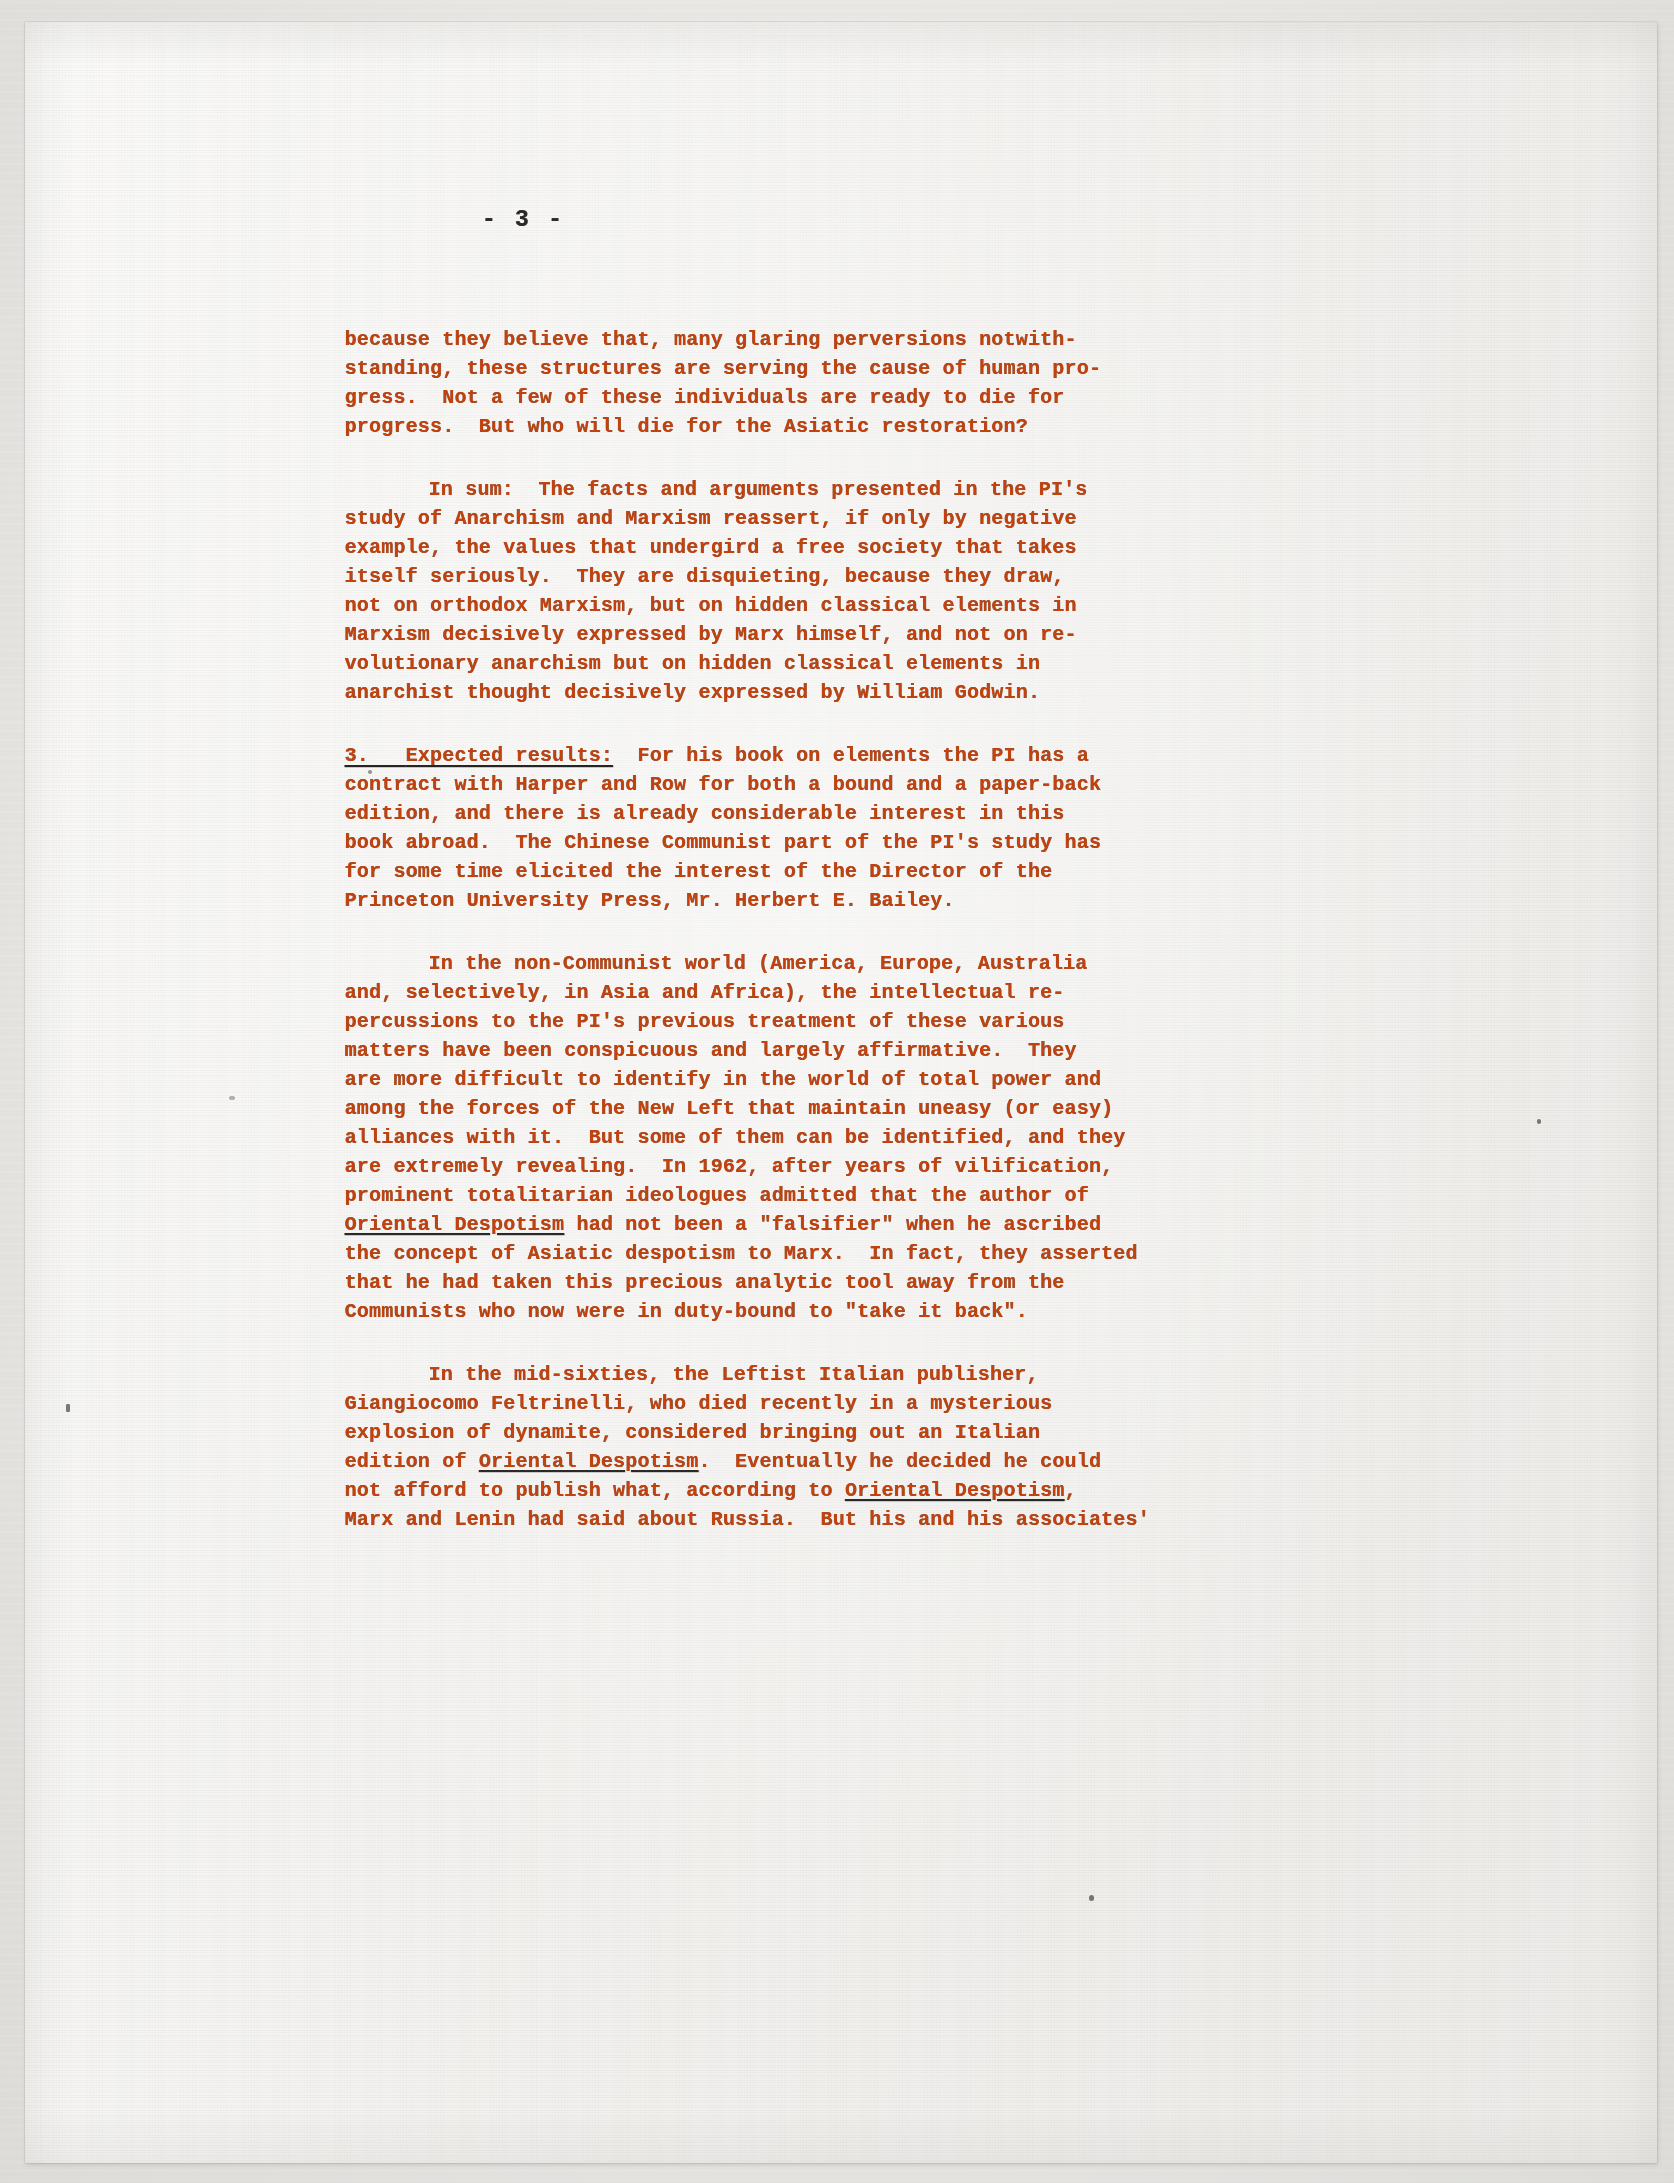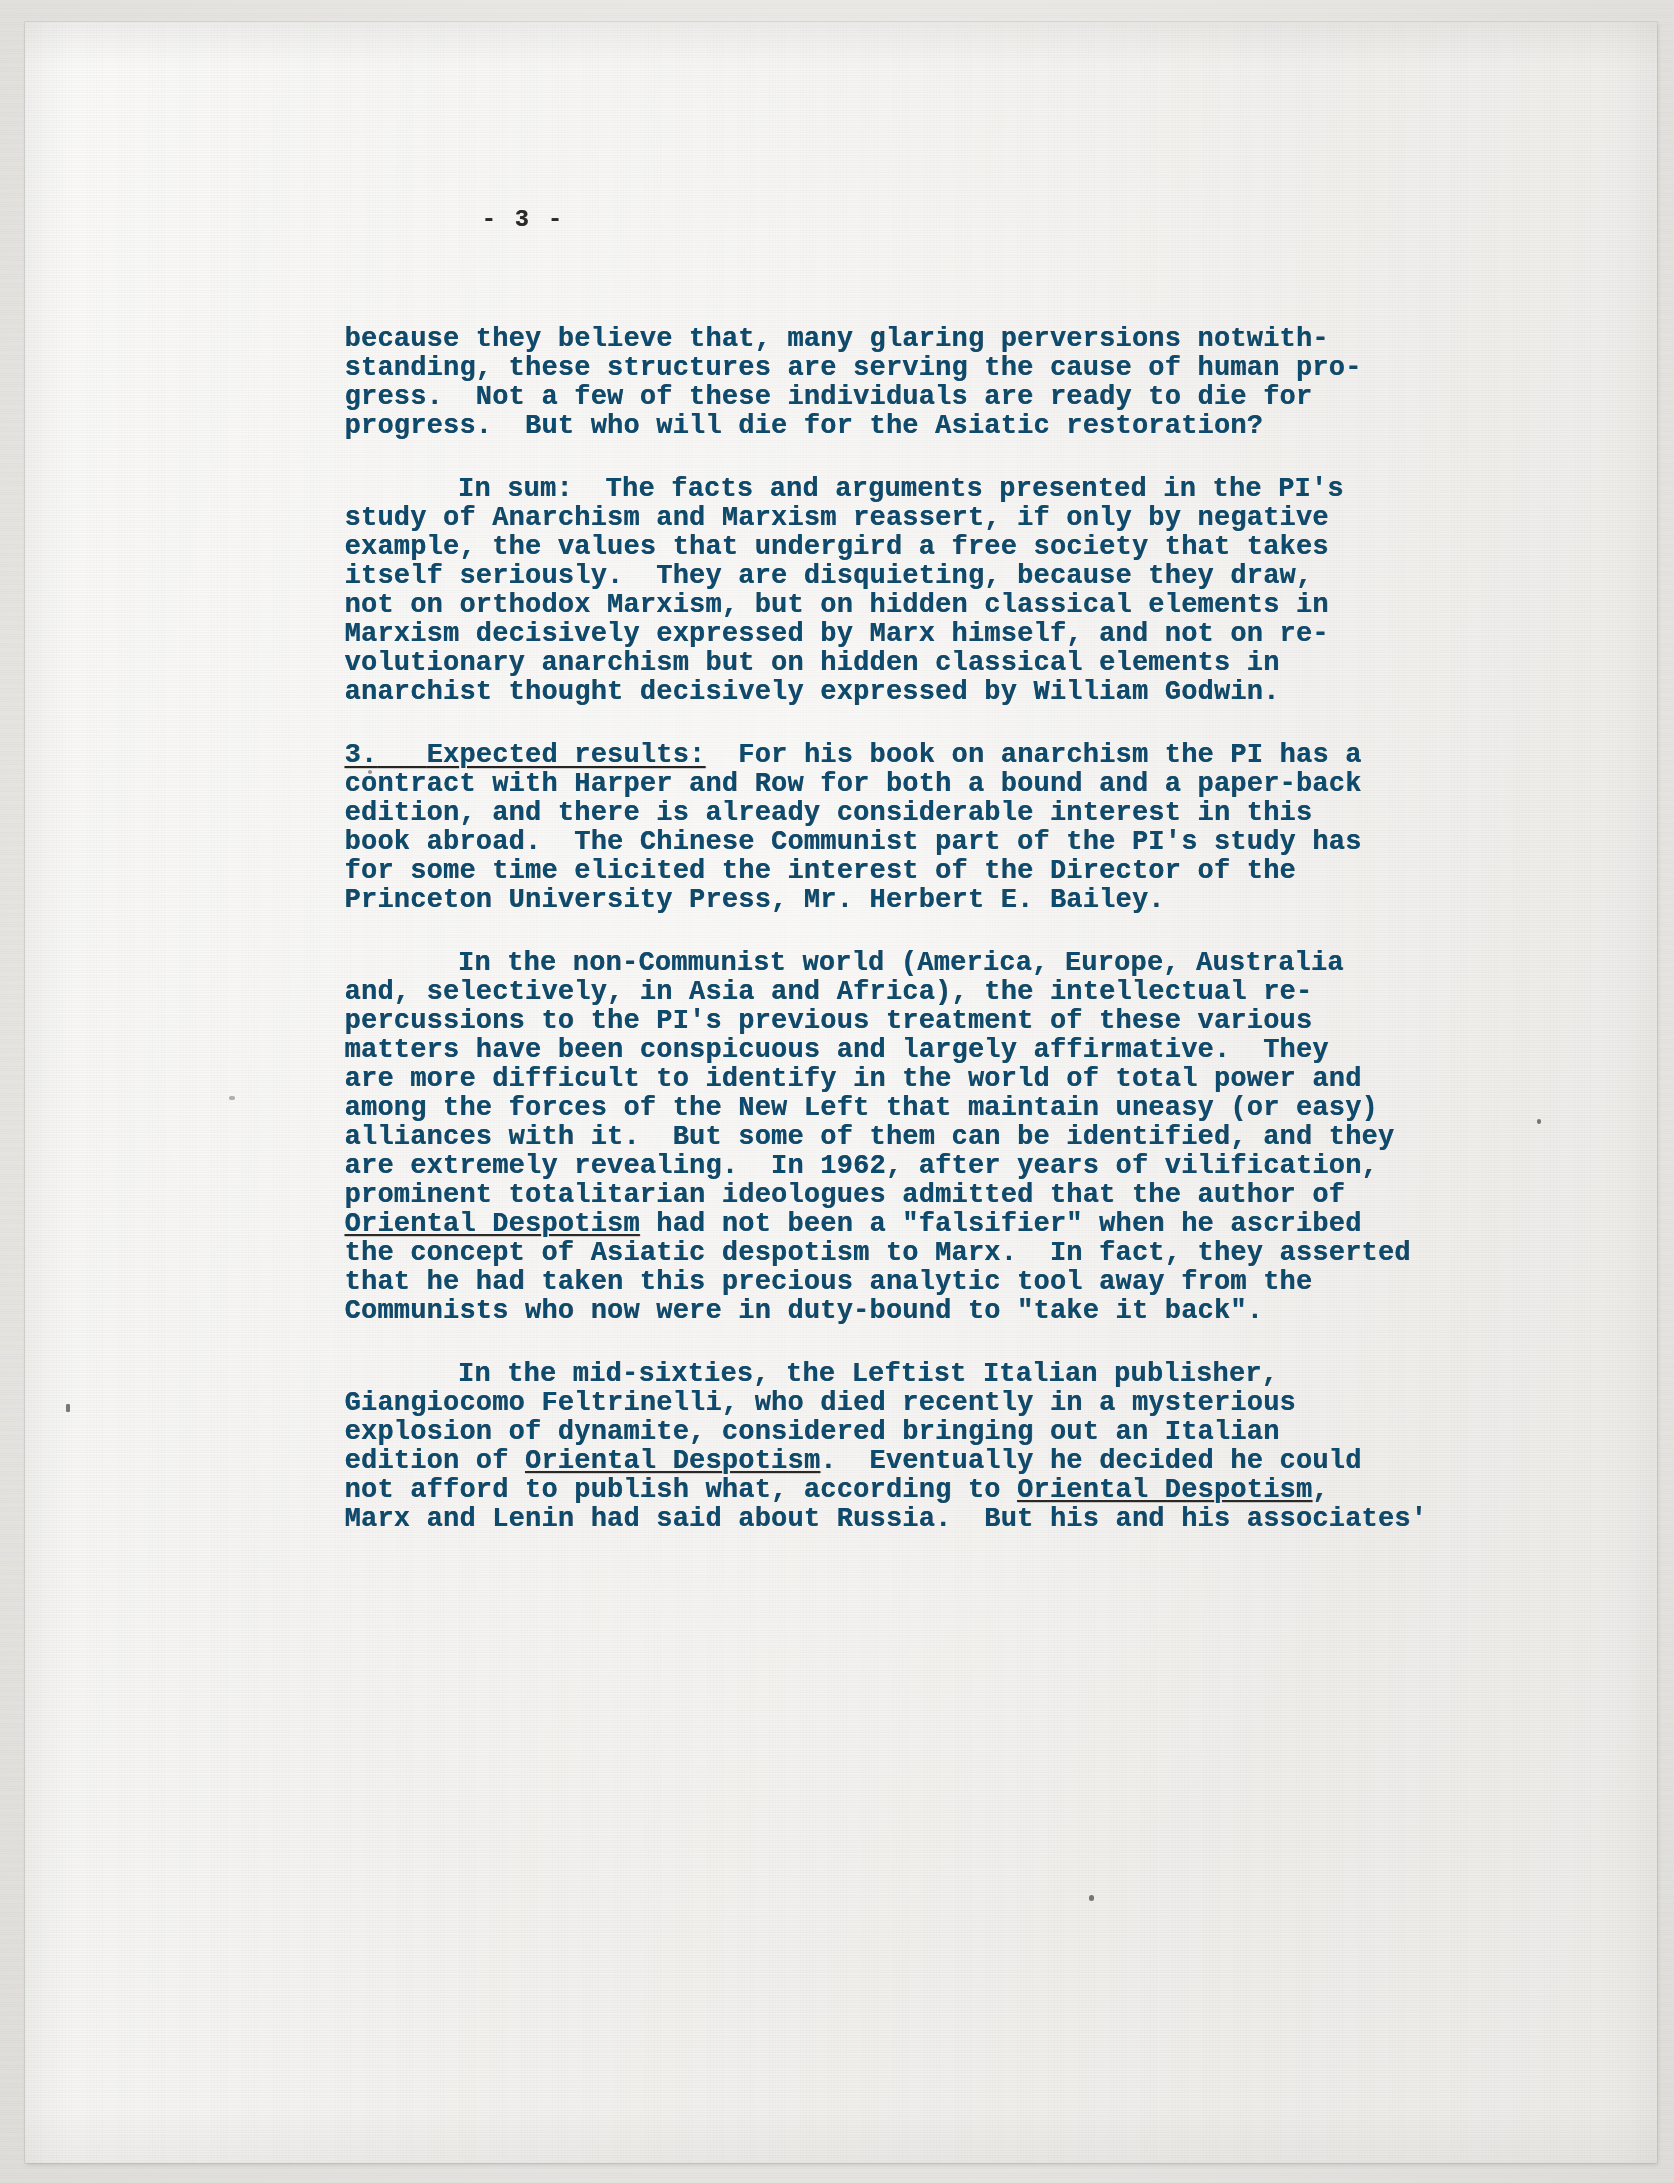--- a/index.html
+++ b/index.html
@@ -84,24 +84,24 @@
     margin: 0 0 92px 0;
     font-size: 23.4px;
     letter-spacing: 2.5px;
     color: #2b2a28;
     font-weight: 700;
     text-shadow: 0.4px 0.4px 0 rgba(40,39,37,0.55), -0.2px 0.2px 0 rgba(60,58,55,0.25);
   }
 
   .para {
     margin: 0 0 34px 0;
-    font-size: 27px;
+    font-size: 20px;
     line-height: 29px;
     letter-spacing: 0.2px;
-    color: #0c4a6e;
+    color: #c2410c;
     white-space: pre-wrap;
     font-weight: 700;
     text-shadow:
       0.3px 0.3px 0.2px rgba(45,43,41,0.55),
       -0.2px 0.2px 0.2px rgba(70,68,64,0.30);
   }
   .para:last-child { margin-bottom: 15px; }
 
   .indent { display: inline-block; width: 7ch; }
 
@@ -158,21 +158,21 @@
 
     <p class="para"><span class="indent"></span><span>In sum:  The facts and arguments presented in the PI's
 study of Anarchism and Marxism reassert, if only by negative
 example, the values that undergird a free society that takes
 itself seriously.  They are disquieting, because they draw,
 not on orthodox Marxism, but on hidden classical elements in
 Marxism decisively expressed by Marx himself, and not on re-
 volutionary anarchism but on hidden classical elements in
 anarchist thought decisively expressed by William Godwin.</span></p>
 
-    <p class="para"><span class="heading-run"><span>3.</span><span>&nbsp;&nbsp;&nbsp;</span><span>Expected results:</span></span><span>  For his book on anarchism the PI has a</span>
+    <p class="para"><span class="heading-run"><span>3.</span><span>&nbsp;&nbsp;&nbsp;</span><span>Expected results:</span></span><span>  For his book on elements the PI has a</span>
 <span>contract with Harper and Row for both a bound and a paper-back
 edition, and there is already considerable interest in this
 book abroad.  The Chinese Communist part of the PI's study has
 for some time elicited the interest of the Director of the
 Princeton University Press, Mr. Herbert E. Bailey.</span></p>
 
     <p class="para"><span class="indent"></span><span>In the non-Communist world (America, Europe, Australia
 and, selectively, in Asia and Africa), the intellectual re-
 percussions to the PI's previous treatment of these various
 matters have been conspicuous and largely affirmative.  They

